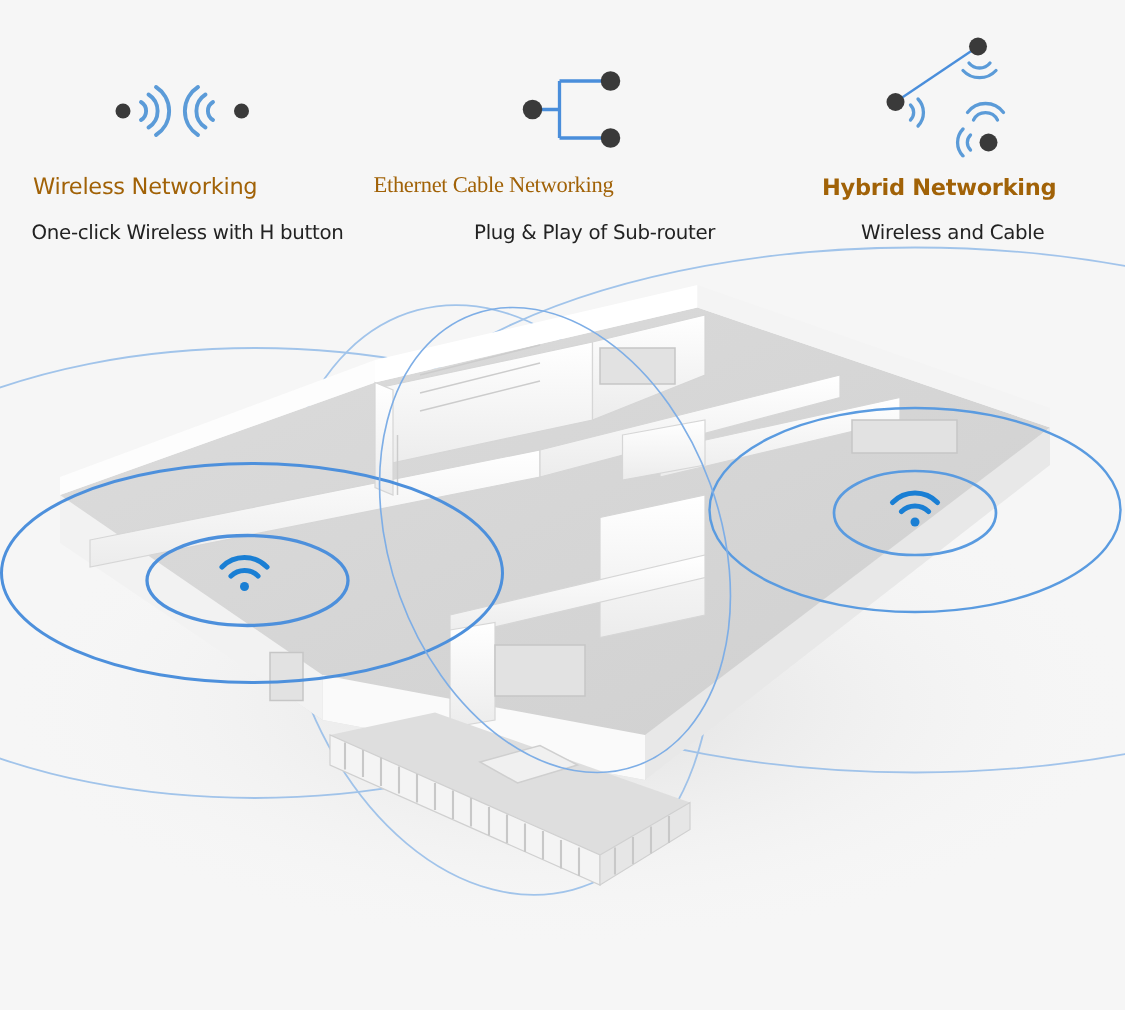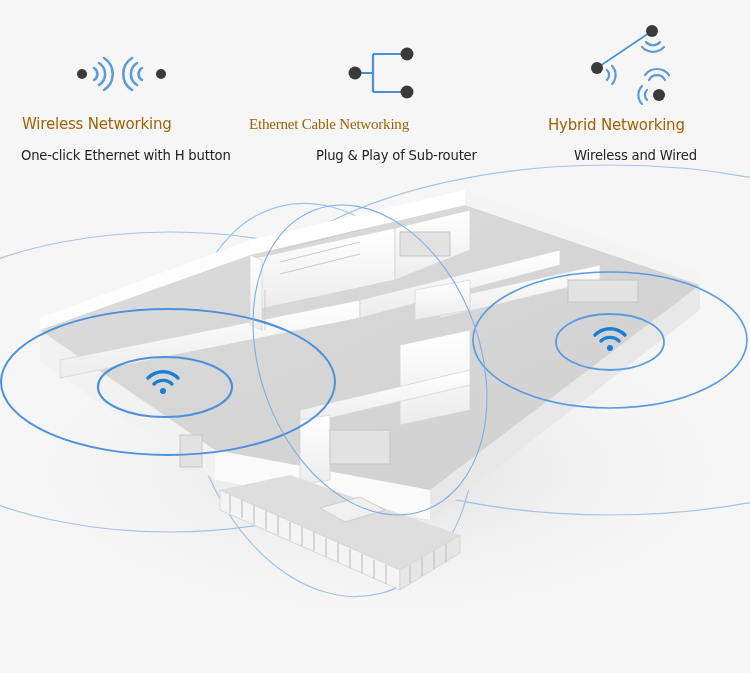--- a/index.html
+++ b/index.html
@@ -154,21 +154,21 @@
       <path d="M24,16 A7,7 0 0 1 24,28"></path>
       <path d="M29,11 A13,13 0 0 1 29,33"></path>
       <path d="M34,6 A19,19 0 0 1 34,38"></path>
       <path d="M72,16 A7,7 0 0 0 72,28"></path>
       <path d="M67,11 A13,13 0 0 0 67,33"></path>
       <path d="M62,6 A19,19 0 0 0 62,38"></path>
     </g>
     <circle cx="91" cy="22" r="5" fill="#3a3a3a"></circle>
   </svg>
   <div class="feature-title" style="left:22px;top:115px;">Wireless Networking</div>
-  <div class="feature-sub" style="left:21px;top:148px;">One-click Ethernet with H button</div>
+  <div class="feature-sub" style="left:21px;top:148px;">One-click Wireless with H button</div>
 </div>
 
 <div class="feature" style="left:240px;width:280px;">
   <svg class="icon-wrap" style="left:105px;top:45px" width="75" height="55" viewBox="0 0 75 55">
     <path d="M10,28 H28 M28,9 V47 M28,9 H58 M28,47 H58" fill="none" stroke="#4a8edb" stroke-width="2.2"></path>
     <circle cx="10" cy="28" r="6.5" fill="#3a3a3a"></circle>
     <circle cx="62" cy="9" r="6.5" fill="#3a3a3a"></circle>
     <circle cx="62" cy="47" r="6.5" fill="#3a3a3a"></circle>
   </svg>
   <div class="feature-title" style="left:9px;top:116px;font-family:Liberation Serif, serif;">Ethernet Cable Networking</div>
@@ -185,15 +185,15 @@
       <path d="M60,22 A9,9 0 0 0 74,22"></path>
       <path d="M56,27 A15,15 0 0 0 78,27"></path>
       <path d="M21,50 A7,7 0 0 1 21,60"></path>
       <path d="M26,46 A13,13 0 0 1 26,64"></path>
       <path d="M63,60 A9,9 0 0 1 79,60"></path>
       <path d="M59,55 A15,15 0 0 1 83,55"></path>
       <path d="M61,70 A7,7 0 0 0 61,80"></path>
       <path d="M56,66 A13,13 0 0 0 56,84"></path>
     </g>
   </svg>
-  <div class="feature-title" style="left:28px;top:116px;">Hybrid Networking</div>
-  <div class="feature-sub" style="left:54px;top:148px;">Wireless and Wired</div>
+  <div class="feature-title" style="left:28px;top:116px;font-weight:bold;">Hybrid Networking</div>
+  <div class="feature-sub" style="left:54px;top:148px;">Wireless and Cable</div>
 </div>
 
 </body></html>

